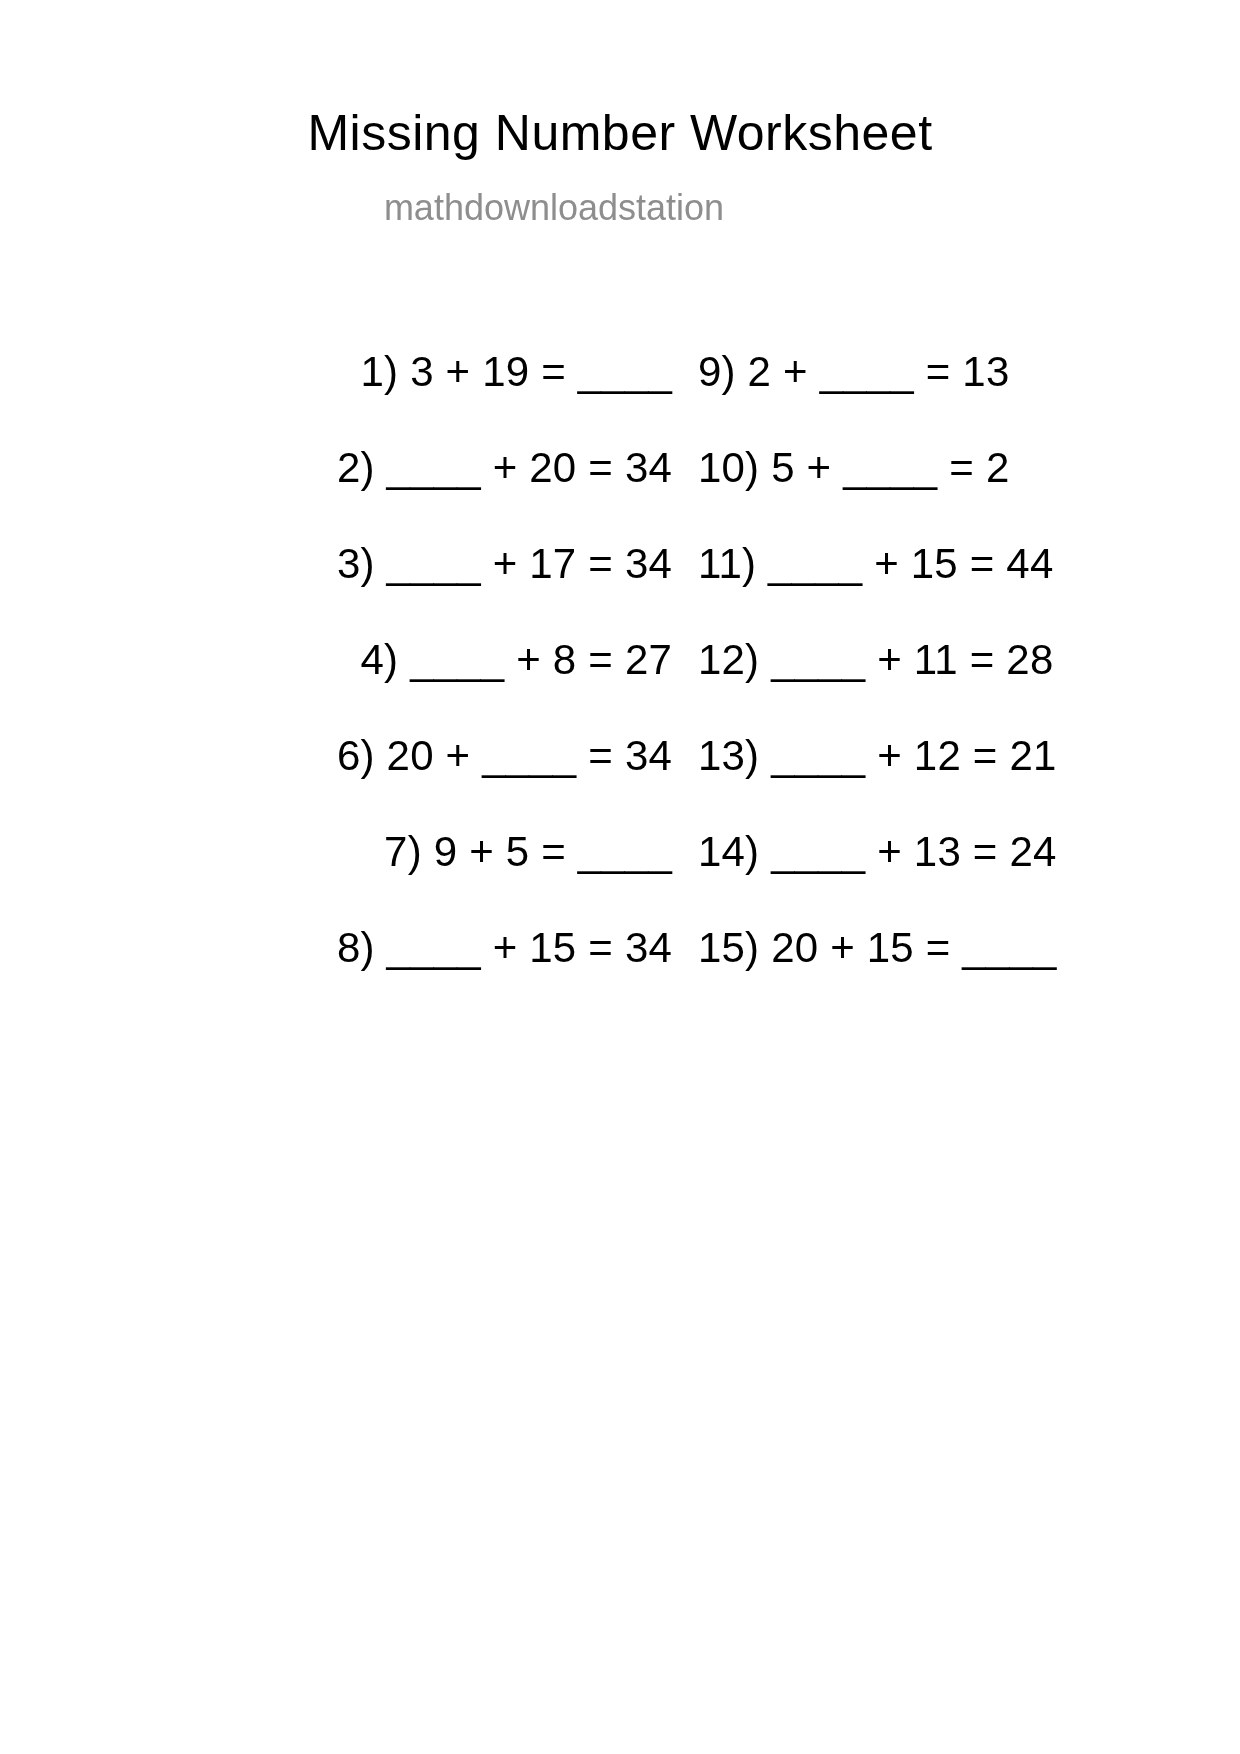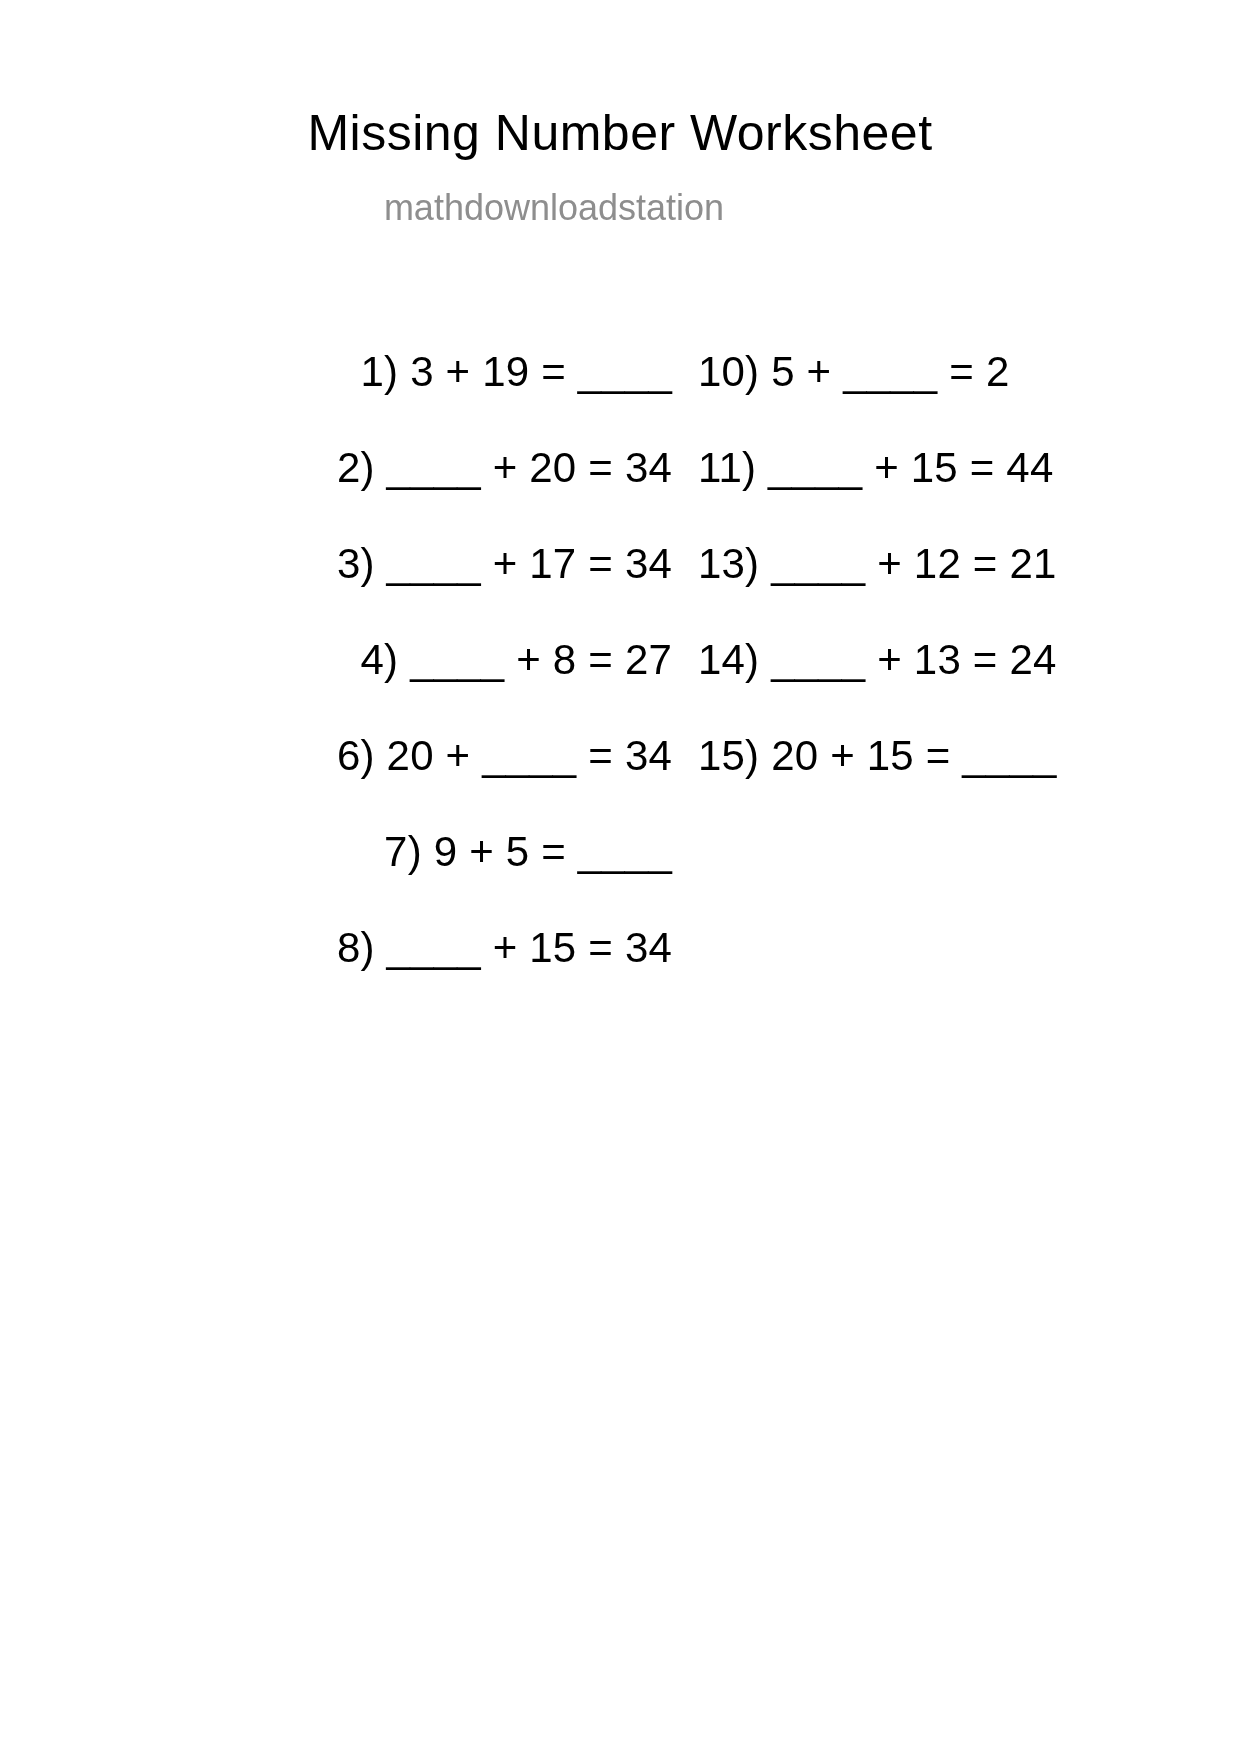--- a/index.html
+++ b/index.html
@@ -69,18 +69,20 @@
   <div class="problem-row">1) 3 + 19 = ____</div>
   <div class="problem-row">2) ____ + 20 = 34</div>
   <div class="problem-row">3) ____ + 17 = 34</div>
   <div class="problem-row">4) ____ + 8 = 27</div>
   <div class="problem-row">6) 20 + ____ = 34</div>
   <div class="problem-row">7) 9 + 5 = ____</div>
   <div class="problem-row">8) ____ + 15 = 34</div>
 </div>
 
 <div class="problems-column right">
+  <div class="problem-row">9) 2 + ____ = 13</div>
   <div class="problem-row">10) 5 + ____ = 2</div>
   <div class="problem-row">11) ____ + 15 = 44</div>
+  <div class="problem-row">12) ____ + 11 = 28</div>
   <div class="problem-row">13) ____ + 12 = 21</div>
   <div class="problem-row">14) ____ + 13 = 24</div>
   <div class="problem-row">15) 20 + 15 = ____</div>
 </div>
 
 </body></html>

